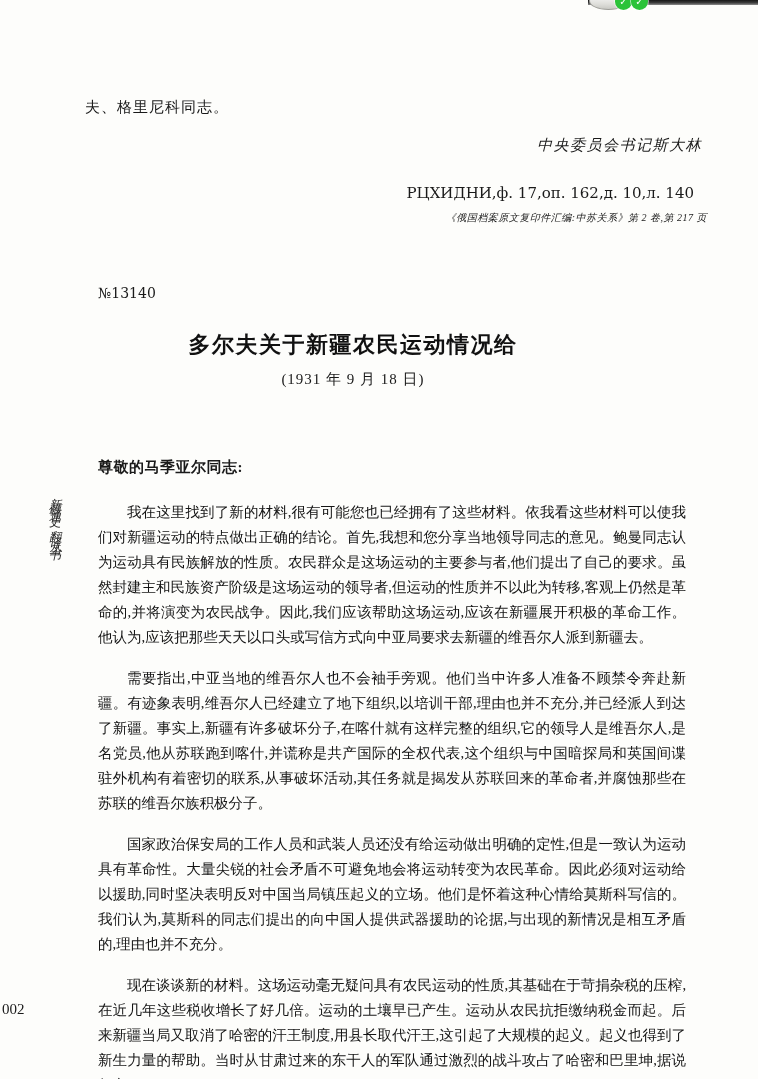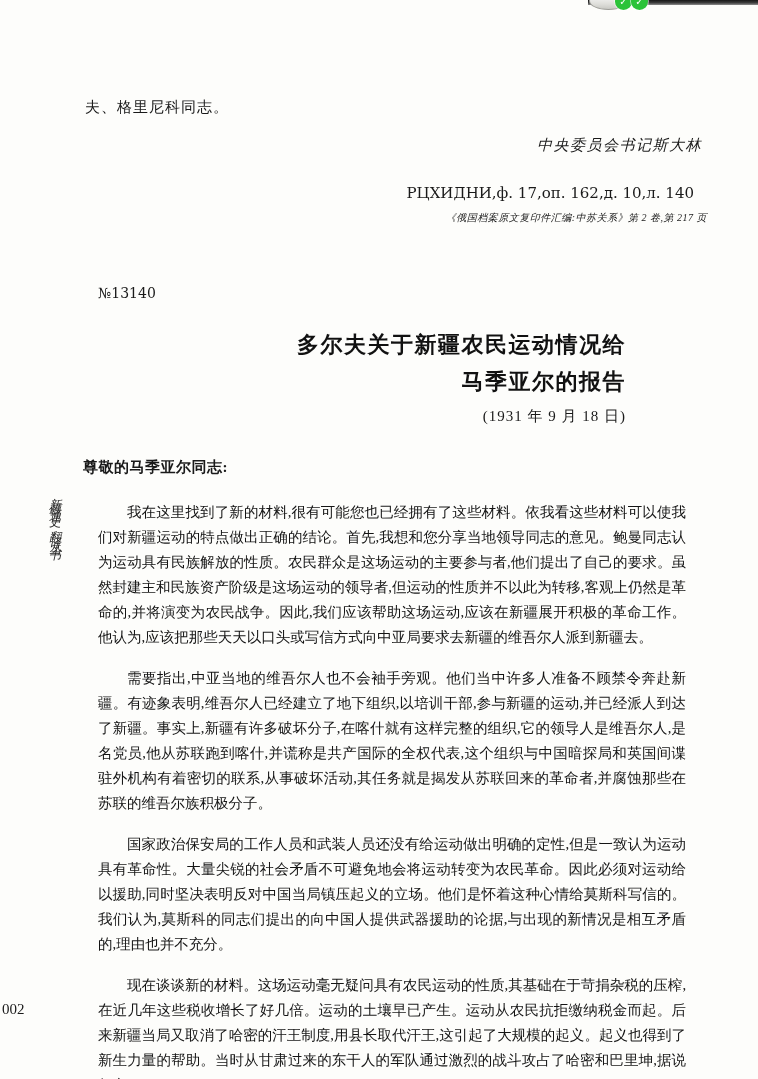--- a/index.html
+++ b/index.html
@@ -95,40 +95,40 @@
     left: 98px;
     top: 285px;
     font-size: 14px;
     font-family: "DejaVu Serif", serif;
   }
   .title-block {
     position: absolute;
     left: 80px;
     top: 326px;
     width: 546px;
-    text-align: right;
+    text-align: center;
   }
   .title-line {
     font-family: "Liberation Sans", sans-serif;
     font-weight: bold;
     font-size: 22px;
     line-height: 37px;
     letter-spacing: 1.5px;
     color: #111;
   }
   .doc-date {
     margin-top: 7px;
     font-size: 15px;
     letter-spacing: 1px;
   }
 
   
   .salutation {
     position: absolute;
-    left: 83px;
+    left: 98px;
     top: 458px;
     font-size: 15px;
     font-weight: bold;
     letter-spacing: 0.5px;
   }
   .body-block {
     position: absolute;
     left: 82px;
     top: 484px;
     width: 620px;
@@ -173,28 +173,27 @@
   <div class="badge b2">✓</div>
 
   <div class="prev-line">夫、格里尼科同志。</div>
   <div class="signature">中央委员会书记斯大林</div>
   <div class="archive-ref">РЦХИДНИ,ф. 17,оп. 162,д. 10,л. 140</div>
   <div class="source-ref">《俄国档案原文复印件汇编:中苏关系》第 2 卷,第 217 页</div>
 
   <div class="doc-no">№13140</div>
   <div class="title-block">
     <div class="title-line">多尔夫关于新疆农民运动情况给</div>
-    <div class="title-line">马季亚尔的报告</div>
     <div class="doc-date">(1931 年 9 月 18 日)</div>
   </div>
 
   <div class="salutation">尊敬的马季亚尔同志:</div>
   <div class="body-block">
     <p>我在这里找到了新的材料,很有可能您也已经拥有了这些材料。依我看这些材料可以使我们对新疆运动的特点做出正确的结论。首先,我想和您分享当地领导同志的意见。鲍曼同志认为运动具有民族解放的性质。农民群众是这场运动的主要参与者,他们提出了自己的要求。虽然封建主和民族资产阶级是这场运动的领导者,但运动的性质并不以此为转移,客观上仍然是革命的,并将演变为农民战争。因此,我们应该帮助这场运动,应该在新疆展开积极的革命工作。他认为,应该把那些天天以口头或写信方式向中亚局要求去新疆的维吾尔人派到新疆去。</p>
-    <p>需要指出,中亚当地的维吾尔人也不会袖手旁观。他们当中许多人准备不顾禁令奔赴新疆。有迹象表明,维吾尔人已经建立了地下组织,以培训干部,参与新疆的运动,并已经派人到达了新疆。事实上,新疆有许多破坏分子,在喀什就有这样完整的组织,它的领导人是维吾尔人,是名党员,他从苏联跑到喀什,并谎称是共产国际的全权代表,这个组织与中国暗探局和英国间谍驻外机构有着密切的联系,从事破坏活动,其任务就是揭发从苏联回来的革命者,并腐蚀那些在苏联的维吾尔族积极分子。</p>
+    <p>需要指出,中亚当地的维吾尔人也不会袖手旁观。他们当中许多人准备不顾禁令奔赴新疆。有迹象表明,维吾尔人已经建立了地下组织,以培训干部,理由也并不充分,并已经派人到达了新疆。事实上,新疆有许多破坏分子,在喀什就有这样完整的组织,它的领导人是维吾尔人,是名党员,他从苏联跑到喀什,并谎称是共产国际的全权代表,这个组织与中国暗探局和英国间谍驻外机构有着密切的联系,从事破坏活动,其任务就是揭发从苏联回来的革命者,并腐蚀那些在苏联的维吾尔族积极分子。</p>
     <p>国家政治保安局的工作人员和武装人员还没有给运动做出明确的定性,但是一致认为运动具有革命性。大量尖锐的社会矛盾不可避免地会将运动转变为农民革命。因此必须对运动给以援助,同时坚决表明反对中国当局镇压起义的立场。他们是怀着这种心情给莫斯科写信的。我们认为,莫斯科的同志们提出的向中国人提供武器援助的论据,与出现的新情况是相互矛盾的,理由也并不充分。</p>
     <p>现在谈谈新的材料。这场运动毫无疑问具有农民运动的性质,其基础在于苛捐杂税的压榨,在近几年这些税收增长了好几倍。运动的土壤早已产生。运动从农民抗拒缴纳税金而起。后来新疆当局又取消了哈密的汗王制度,用县长取代汗王,这引起了大规模的起义。起义也得到了新生力量的帮助。当时从甘肃过来的东干人的军队通过激烈的战斗攻占了哈密和巴里坤,据说起义</p>
   </div>
 
   <div class="series-vertical">新疆通史·翻译丛书</div>
   <div class="page-number">002</div>
 
 </div>
 
 </body></html>

